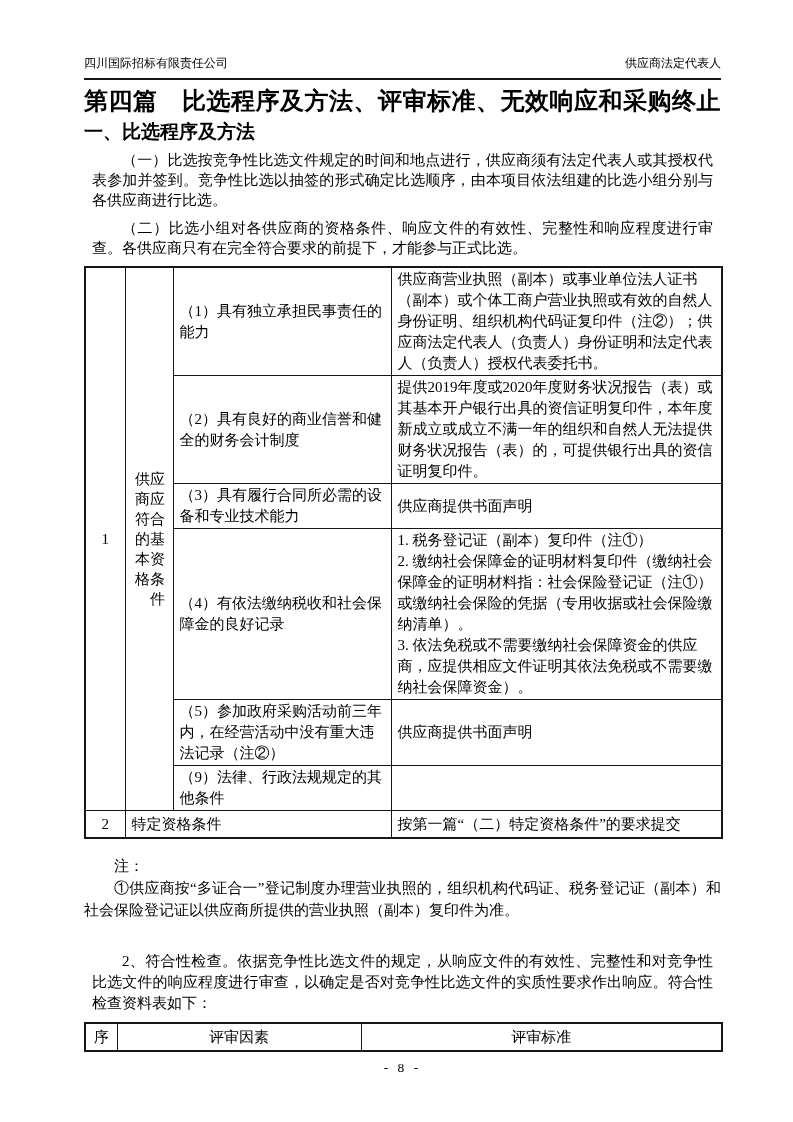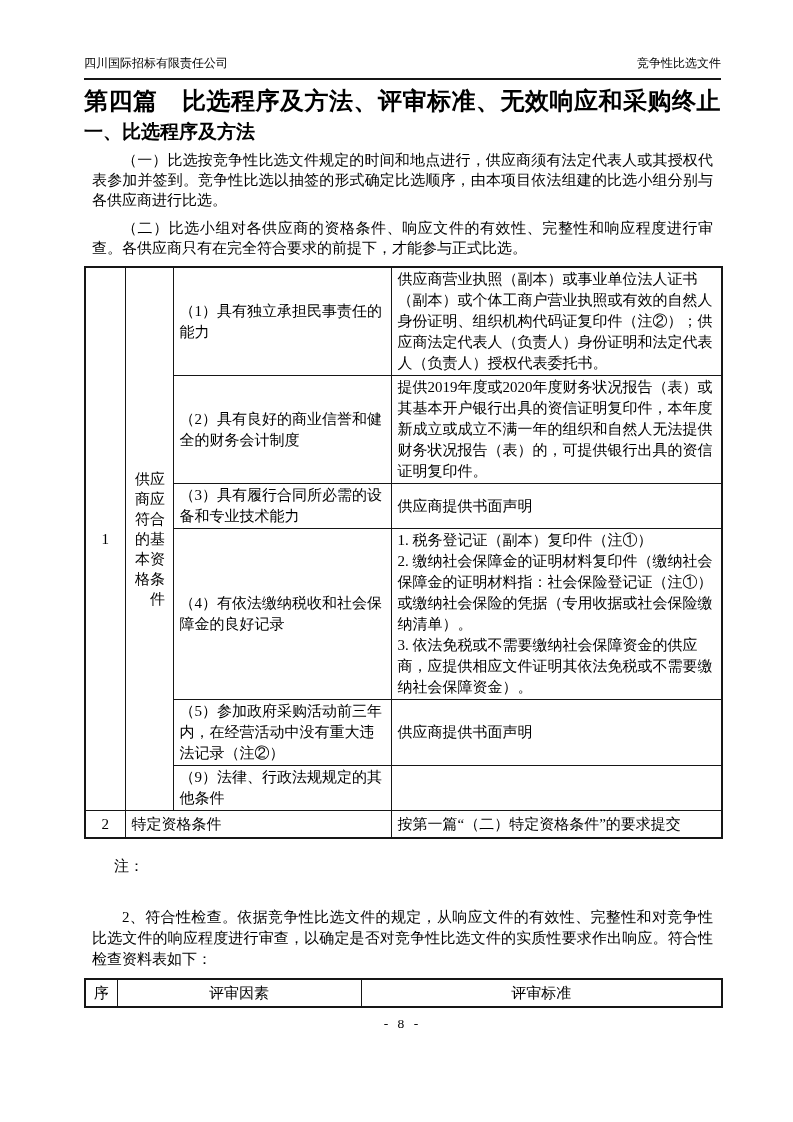--- a/index.html
+++ b/index.html
@@ -81,21 +81,21 @@
   }
 </style>
 </head>
 <body>
 
 <div class="page">
   <div class="content">
 
     <div class="doc-header">
       <span>四川国际招标有限责任公司</span>
-      <span>竞争性比选文件</span>
+      <span>供应商法定代表人</span>
     </div>
 
     <h1 class="title">第四篇　比选程序及方法、评审标准、无效响应和采购终止</h1>
 
     <h2 class="h2">一、比选程序及方法</h2>
 
     <p class="body">（一）比选按竞争性比选文件规定的时间和地点进行，供应商须有法定代表人或其授权代表参加并签到。竞争性比选以抽签的形式确定比选顺序，由本项目依法组建的比选小组分别与各供应商进行比选。</p>
     <p class="body">（二）比选小组对各供应商的资格条件、响应文件的有效性、完整性和响应程度进行审查。各供应商只有在完全符合要求的前提下，才能参与正式比选。</p>
 
     <table class="qual">
@@ -138,20 +138,21 @@
         </tr>
         <tr class="r7">
           <td class="c-no">2</td>
           <td colspan="2">特定资格条件</td>
           <td class="c-std">按第一篇“（二）特定资格条件”的要求提交</td>
         </tr>
       </tbody>
     </table>
 
     <p class="note-label">注：</p>
+    <p class="note">①供应商按“多证合一”登记制度办理营业执照的，组织机构代码证、税务登记证（副本）和社会保险登记证以供应商所提供的营业执照（副本）复印件为准。</p>
 
     <p class="body sec2">2、符合性检查。依据竞争性比选文件的规定，从响应文件的有效性、完整性和对竞争性比选文件的响应程度进行审查，以确定是否对竞争性比选文件的实质性要求作出响应。符合性检查资料表如下：</p>
 
     <table class="conf">
       <colgroup>
         <col style="width:32px">
           <col style="width:244px">
           <col style="width:361px">
       </colgroup>
       <tbody>

